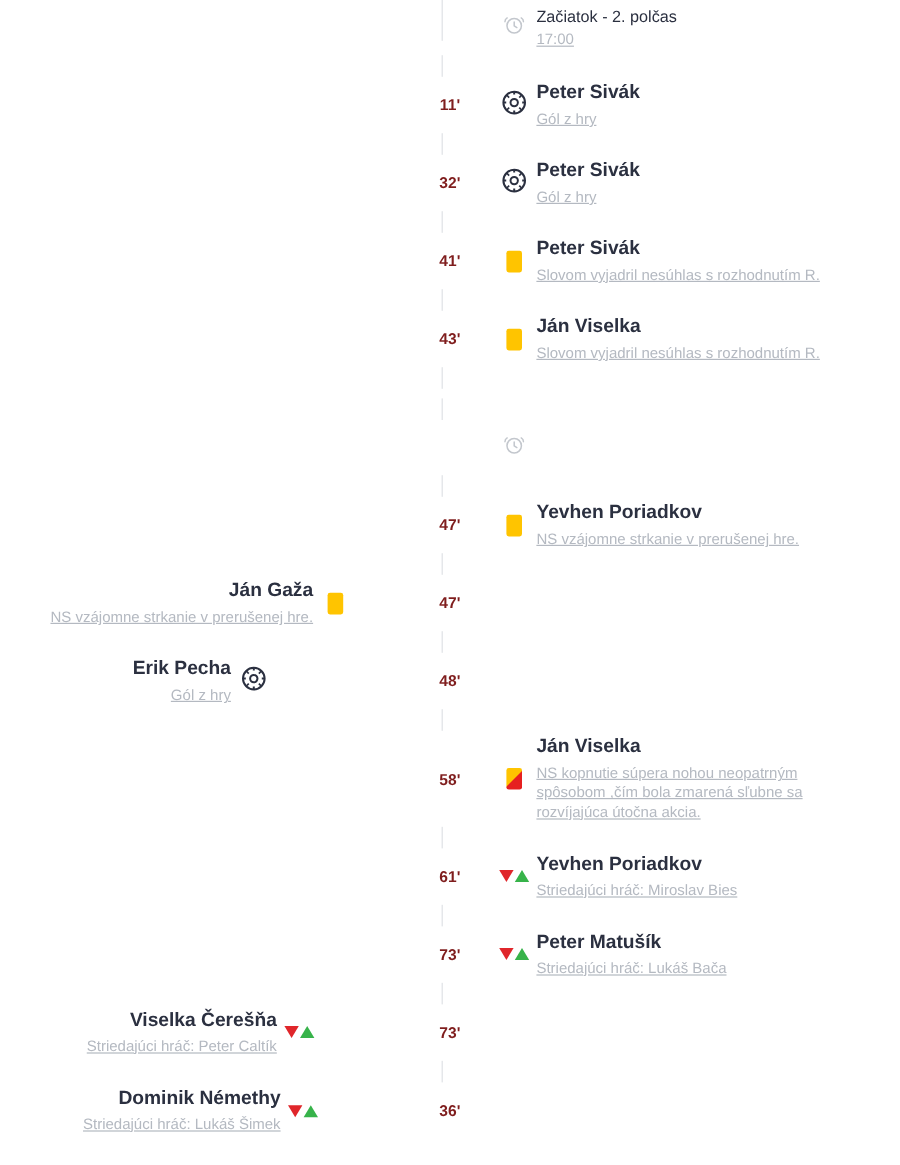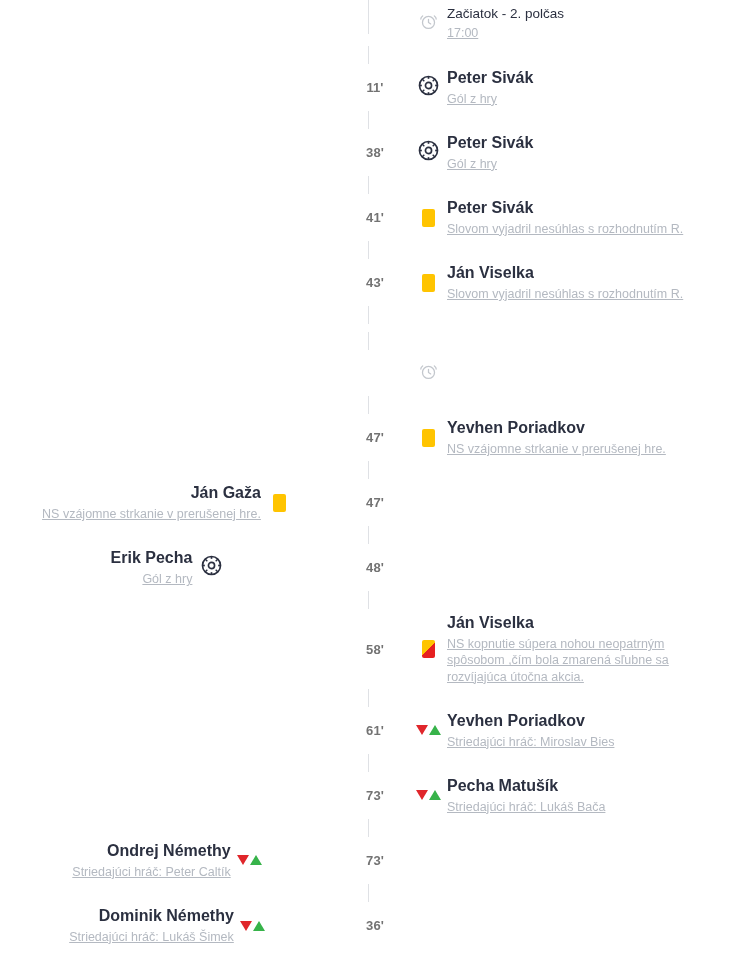--- a/index.html
+++ b/index.html
@@ -55,21 +55,21 @@
     display: flex;
     align-items: center;
     justify-content: center;
     position: relative;
     align-self: stretch;
   }
 
   .minute {
     font-size: 13px;
     font-weight: bold;
-    color: #737373;
+    color: #7f1d1d;
     letter-spacing: 0.1px;
     line-height: 1;
     white-space: nowrap;
   }
 
   
   .rail-line {
     position: absolute;
     left: 50%;
     transform: translateX(-50%);
@@ -214,21 +214,21 @@
           <div class="evt-desc">Gól z hry</div>
         </div>
       </div>
     </div>
     <div class="gap">
       <span class="rail-line" style="left:368px;transform:none;"></span>
     </div>
     <div class="event-row">
       <div class="side side-home"></div>
       <div class="rail">
-        <span class="minute">38'</span>
+        <span class="minute">32'</span>
       </div>
       <div class="side side-away">
         <div class="icon-slot">
           <span class="icon-svg"><svg width="21" height="21" viewBox="0 0 24 24">
               <circle cx="12" cy="12" r="10.3" fill="none" stroke="#2b3040" stroke-width="1.9"></circle>
               <circle cx="12" cy="12" r="3.5" fill="none" stroke="#2b3040" stroke-width="1.9"></circle>
               <path d="M12 1.7 L12 4.4" stroke="#2b3040" stroke-width="1.9"></path>
               <path d="M12 19.6 L12 22.3" stroke="#2b3040" stroke-width="1.9"></path>
               <path d="M1.7 12 L4.4 12" stroke="#2b3040" stroke-width="1.9"></path>
               <path d="M19.6 12 L22.3 12" stroke="#2b3040" stroke-width="1.9"></path>
@@ -415,32 +415,32 @@
         <span class="minute">73'</span>
       </div>
       <div class="side side-away">
         <div class="icon-slot">
           <span class="sub-icons">
             <span class="tri-down"></span>
             <span class="tri-up"></span>
           </span>
         </div>
         <div class="evt-text align-left">
-          <div class="evt-name">Pecha Matušík</div>
+          <div class="evt-name">Peter Matušík</div>
           <div class="evt-desc">Striedajúci hráč: Lukáš Bača</div>
         </div>
       </div>
     </div>
     <div class="gap">
       <span class="rail-line" style="left:368px;transform:none;"></span>
     </div>
     <div class="event-row">
       <div class="side side-home">
         <div class="evt-text align-right">
-          <div class="evt-name">Ondrej Némethy</div>
+          <div class="evt-name">Viselka Čerešňa</div>
           <div class="evt-desc">Striedajúci hráč: Peter Caltík</div>
         </div>
         <div class="icon-slot">
           <span class="sub-icons">
             <span class="tri-down"></span>
             <span class="tri-up"></span>
           </span>
         </div>
       </div>
       <div class="rail">

